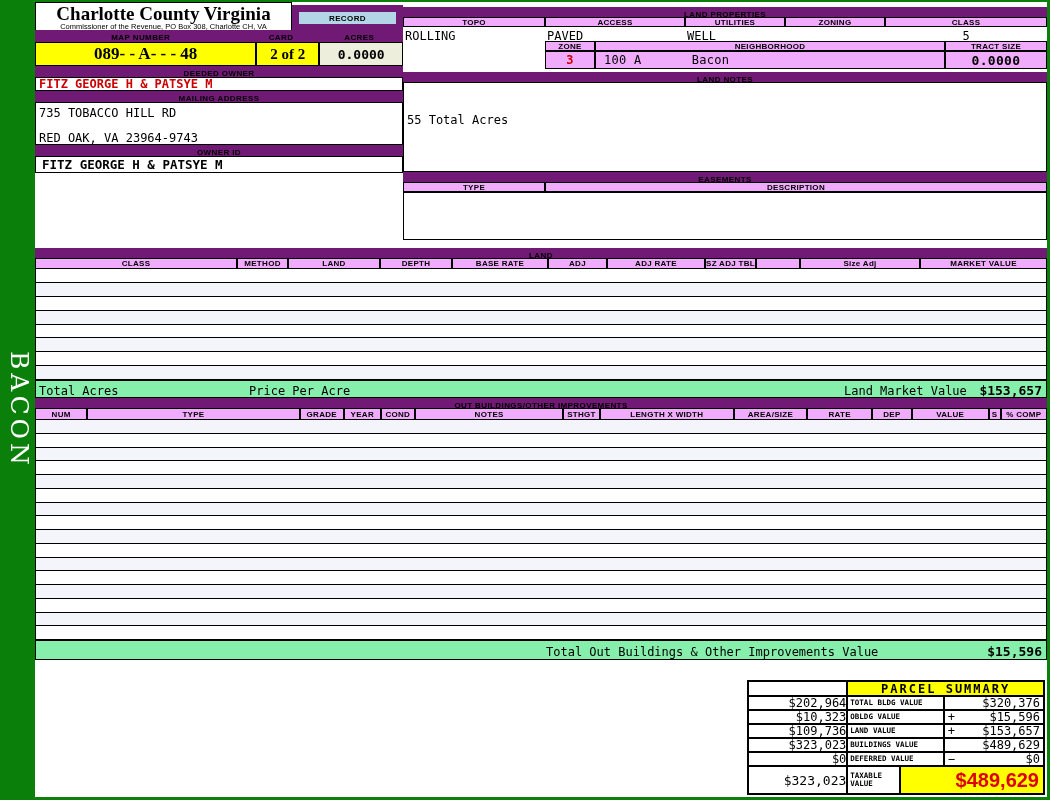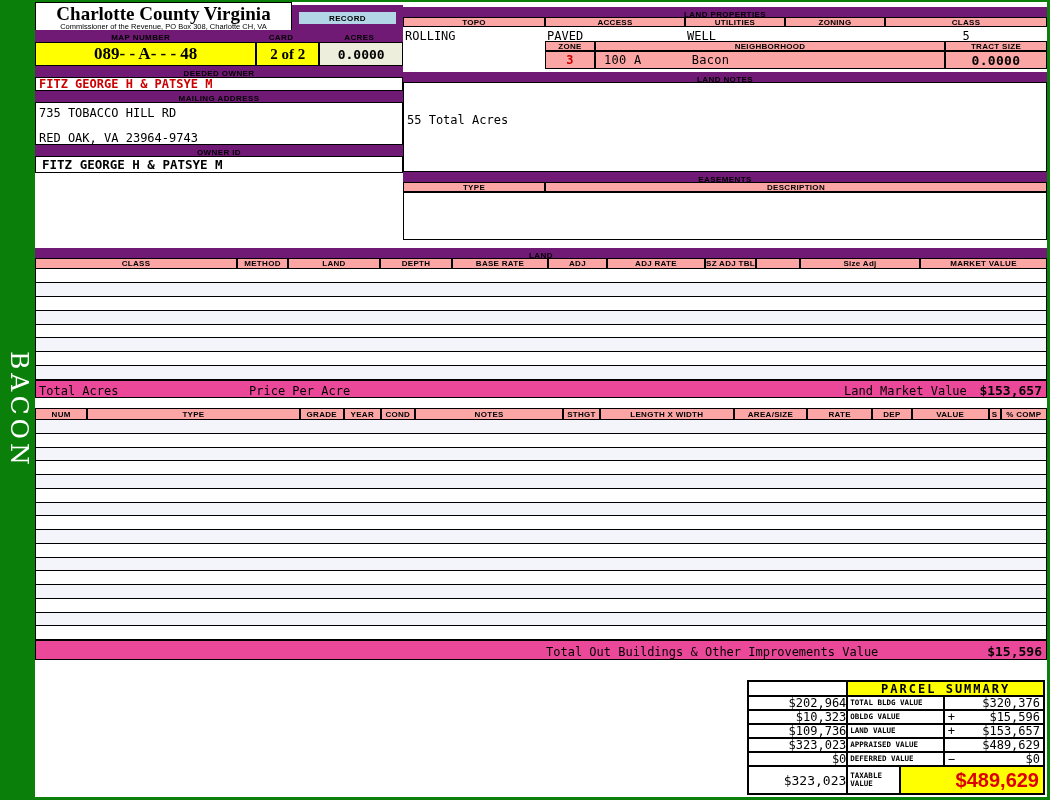--- a/index.html
+++ b/index.html
@@ -13,42 +13,42 @@
     color:#ffffff; font-family:"DejaVu Serif","Liberation Serif",serif;
     font-size:25px; letter-spacing:4px;
   }
   .band {
     background:#b3d6e7; border:7px solid #701a75;
     font-weight:bold; font-size:8px; letter-spacing:.4px;
     display:flex; align-items:center; justify-content:center;
   }
   .cols { display:flex; }
   .hcell {
-    background:#fca5a5; border:1px solid #000; box-sizing:border-box;
+    background:#f0abfc; border:1px solid #000; box-sizing:border-box;
     font-weight:bold; font-size:8px; letter-spacing:.3px;
     display:flex; align-items:center; justify-content:center;
     white-space:nowrap; overflow:hidden;
   }
   .mono { font-family:"DejaVu Sans Mono","Liberation Mono",monospace; }
   .serifb { font-family:"Liberation Serif","DejaVu Serif",serif; font-weight:bold; }
   .box { border:1px solid #000; background:#fff; }
   .titlebox { border:1px solid #000; text-align:center; }
   .county-title { font-family:"Liberation Serif",serif; font-weight:bold; font-size:19px; line-height:19px; margin-top:1px; }
   .county-sub { font-size:7.5px; line-height:8px; }
   .record-val { background:#99e699; border:1px solid #000; border-top:none; text-align:center;
     font-weight:bold; font-size:13px; letter-spacing:3px; }
   .yellowcell { background:#ffff00; border:1px solid #000; display:flex; align-items:center; justify-content:center; }
   .creamcell { background:#eeeedd; border:1px solid #000; display:flex; align-items:center; justify-content:center; }
   .redtxt { color:#cc0000; }
   .rows { display:flex; flex-direction:column; border:1px solid #000; border-top:none; background:#fff; }
   .erow { flex:1; border-bottom:1px solid #000; }
   .erow:last-child { border-bottom:none; }
   .rows.land .erow:nth-child(even) { background:#f3f5fa; }
   .rows.outb .erow:nth-child(odd) { background:#f3f5fa; }
-  .totalrow { border:1px solid #000; background:#ec4899; font-size:12px; }
+  .totalrow { border:1px solid #000; background:#86efac; font-size:12px; }
   .ps { border:1px solid #000; display:flex; flex-direction:column; background:#fff; }
   .psrow { display:flex;justify-content:flex-end; }
   .pscell { border:1px solid #000; box-sizing:border-box; display:flex; align-items:center; }
   .psleft { width:100px; justify-content:flex-end; padding-right:0; font-size:12px; }
   .pslabel { width:97px; font-size:7.5px; font-weight:bold; font-family:"DejaVu Sans Mono",monospace; padding-left:2px; line-height:8px; }
   .psval { width:101px; font-size:12px; position:relative; }
   .psval .op { position:absolute; left:3px; }
   .psval .v { position:absolute; right:3px; }
   .pstitle { background:#ffff00; font-weight:bold; font-size:12px; letter-spacing:2px;
     font-family:"DejaVu Sans Mono",monospace; justify-content:center; width:198px; }
@@ -165,20 +165,21 @@
       <div class="erow"></div>
         <div class="erow"></div>
     </div>
     <div class="abs totalrow" style="left:0;top:378px;width:1012px;height:18px">
       <span class="mono abs" style="left:3px;top:3px">Total Acres</span>
       <span class="mono abs" style="left:213px;top:3px">Price Per Acre</span>
       <span class="mono abs" style="left:808px;top:3px">Land Market Value</span>
       <span class="mono abs" style="right:4px;top:2px;font-size:13px;font-weight:bold">$153,657</span>
     </div>
 
+    <div class="abs band" style="left:0;top:396px;width:1012px;height:10px">OUT BUILDINGS/OTHER IMPROVEMENTS</div>
     <div class="abs cols" style="left:0;top:406px;width:1012px;height:12px">
       <div class="hcell" style="width:53px">NUM</div>
       <div class="hcell" style="width:215px">TYPE</div>
       <div class="hcell" style="width:45px">GRADE</div>
       <div class="hcell" style="width:37px">YEAR</div>
       <div class="hcell" style="width:35px">COND</div>
       <div class="hcell" style="width:150px">NOTES</div>
       <div class="hcell" style="width:37px">STHGT</div>
       <div class="hcell" style="width:136px">LENGTH X WIDTH</div>
       <div class="hcell" style="width:74px">AREA/SIZE</div>
@@ -235,21 +236,21 @@
       <div class="psrow" style="height:14px">
         <div class="pscell psleft">$109,736</div>
         <div class="pscell pslabel">LAND VALUE</div>
         <div class="pscell psval">
           <span class="op">+</span>
           <span class="v">$153,657</span>
         </div>
       </div>
       <div class="psrow" style="height:14px">
         <div class="pscell psleft">$323,023</div>
-        <div class="pscell pslabel">APPRAISED VALUE</div>
+        <div class="pscell pslabel">BUILDINGS VALUE</div>
         <div class="pscell psval">
           <span class="op"></span>
           <span class="v">$489,629</span>
         </div>
       </div>
       <div class="psrow" style="height:14px">
         <div class="pscell psleft">$0</div>
         <div class="pscell pslabel">DEFERRED VALUE</div>
         <div class="pscell psval">
           <span class="op">−</span>

